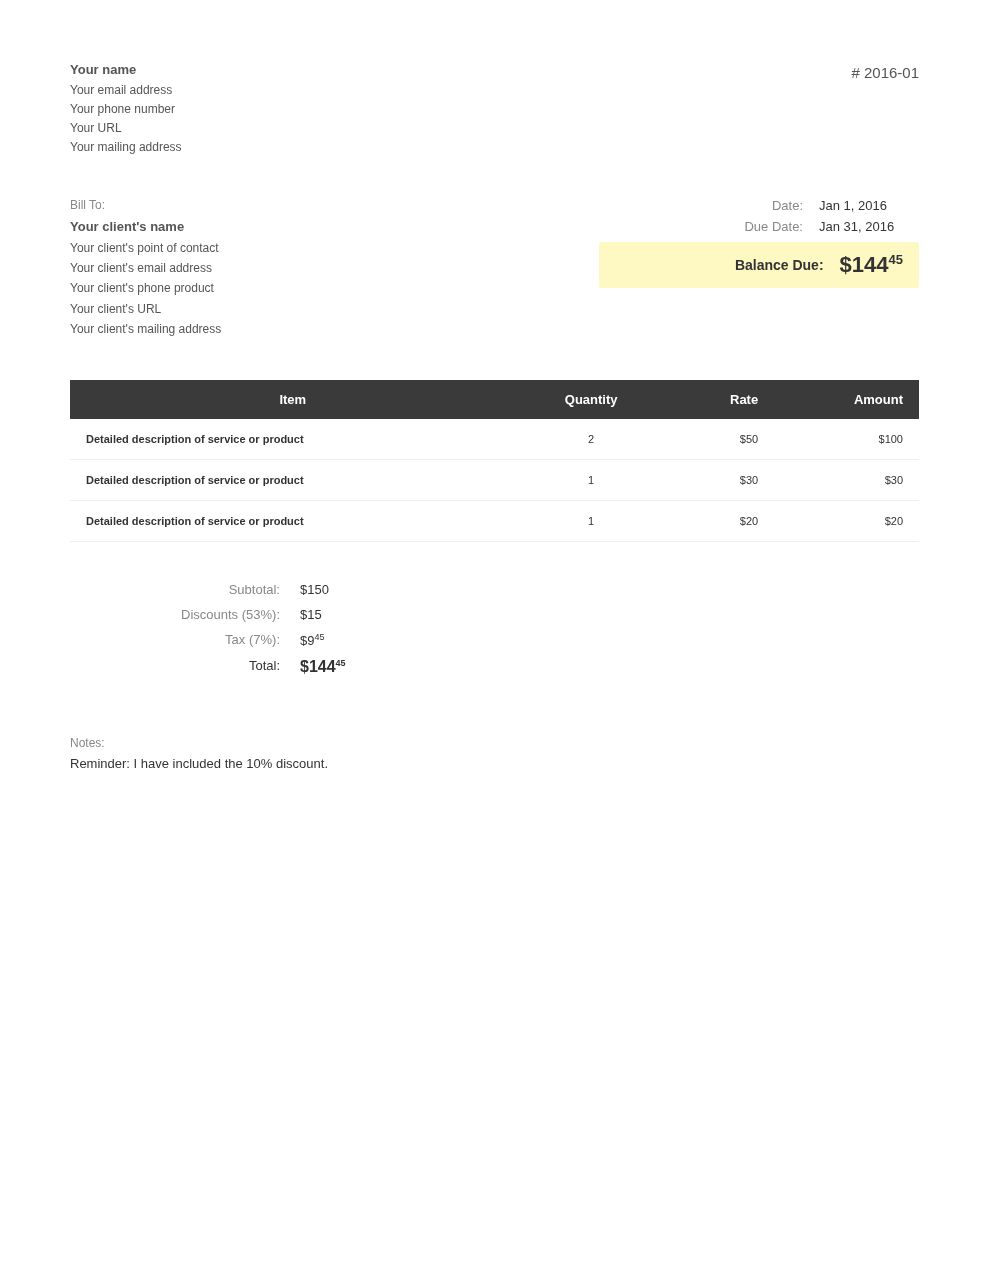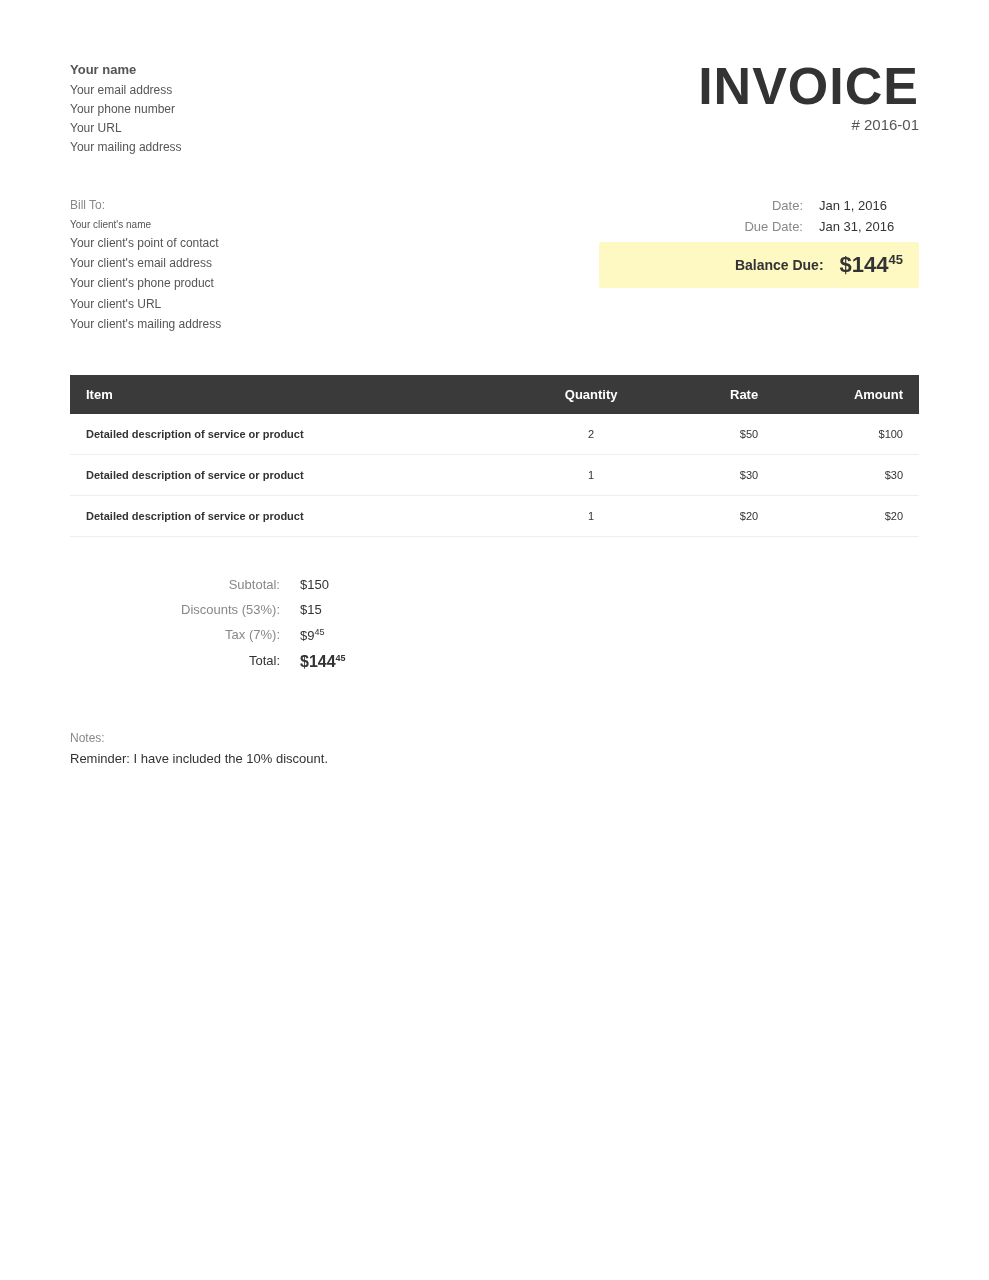--- a/index.html
+++ b/index.html
@@ -50,22 +50,22 @@
       display: flex;
       justify-content: space-between;
       margin-bottom: 40px;
     }
     .bill-to-block .bill-to-label {
       font-size: 12px;
       color: #888;
       margin-bottom: 4px;
     }
     .bill-to-block .client-name {
-      font-weight: normal;
-      font-size: 10px;
+      font-weight: bold;
+      font-size: 13px;
     }
     .bill-to-block p {
       font-size: 12px;
       color: #555;
       line-height: 1.7;
     }
     .dates-balance-block {
       text-align: right;
       min-width: 320px;
     }
@@ -115,21 +115,21 @@
       width: 100%;
       border-collapse: collapse;
       margin-bottom: 40px;
     }
     .invoice-table thead tr {
       background: #3a3a3a;
       color: #fff;
     }
     .invoice-table thead th {
       padding: 12px 16px;
-      text-align: left;
+      text-align: center;
       font-size: 13px;
       font-weight: bold;
     }
     .invoice-table thead th.right {
       text-align: right;
     }
     .invoice-table thead th.center {
       text-align: center;
     }
     .invoice-table tbody tr {
@@ -222,21 +222,20 @@
 
 <div class="header">
   <div class="sender-info">
     <p class="name">Your name</p>
     <p>Your email address</p>
     <p>Your phone number</p>
     <p>Your URL</p>
     <p>Your mailing address</p>
   </div>
   <div class="invoice-title-block">
-    <div class="title">INVOICE</div>
     <div class="number"># 2016-01</div>
   </div>
 </div>
 
 <div class="bill-section">
   <div class="bill-to-block">
     <div class="bill-to-label">Bill To:</div>
     <p class="client-name">Your client's name</p>
     <p>Your client's point of contact</p>
     <p>Your client's email address</p>

